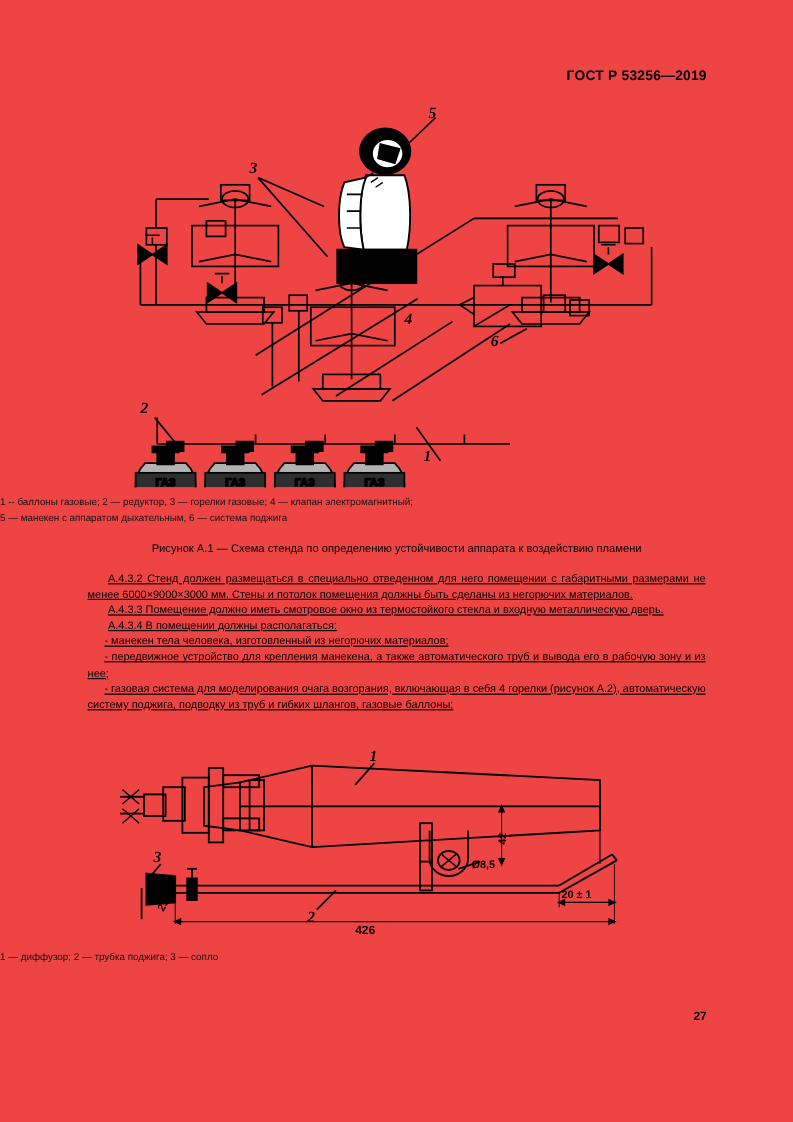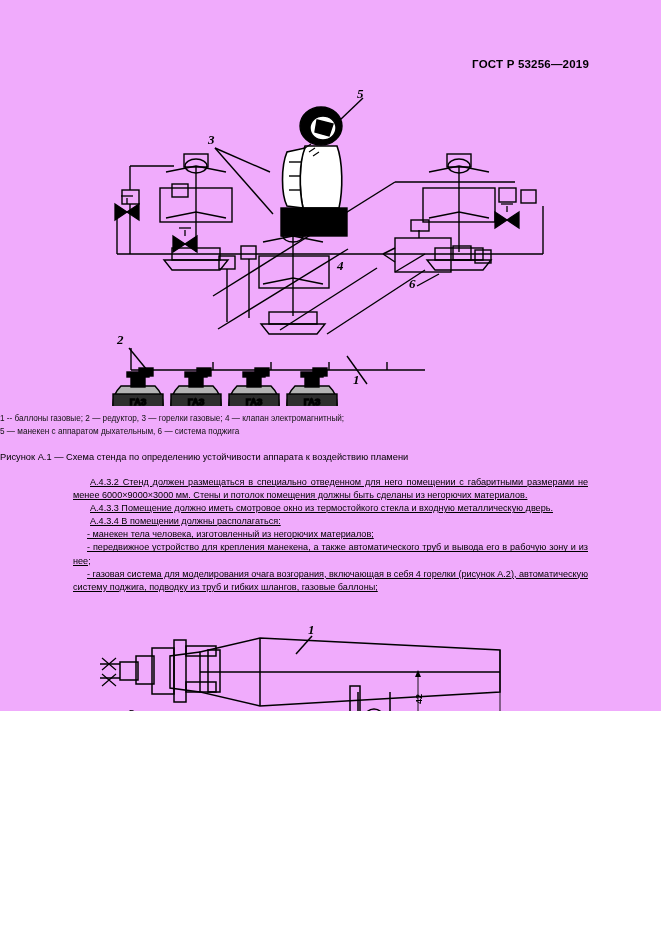--- a/index.html
+++ b/index.html
@@ -3,22 +3,22 @@
 <meta charset="utf-8">
 <style>
   html, body {
     margin: 0;
     padding: 0;
     background: #ffffff;
   }
   .page {
     position: relative;
     width: 661px;
-    height: 711px;
-    background: #f0abfc;
+    height: 935px;
+    background: #ef4444;
     font-family: "Liberation Sans", sans-serif;
     color: #000000;
     overflow: hidden;
   }
 
   
   .doc-header {
     position: absolute;
     top: 58px;
     right: 72px;
@@ -44,20 +44,21 @@
     text-align: left;
     font-size: 8.2px;
     line-height: 13px;
     color: #111;
   }
 
   .fig-title {
     position: absolute;
     left: 0;
     width: 661px;
+    text-align: center;
     font-size: 9.3px;
     color: #000;
   }
 
   #legend-a1 { top: 412px; }
   #title-a1  { top: 452px; }
   #legend-a2 { top: 791px; }
   #title-a2  { top: 821px; }
 
   
@@ -372,17 +373,18 @@
         <text x="36" y="140" font-size="9" font-weight="bold" transform="rotate(-60 36 140)">25°</text>
       </g>
       <g font-family="Liberation Serif, serif" font-size="13" font-style="italic" font-weight="bold" fill="#000">
         <text x="208" y="14">1</text>
         <text x="156" y="148">2</text>
         <text x="28" y="98">3</text>
       </g>
     </svg>
   </div>
 
+  <div class="fig-legend" id="legend-a2">1 —  диффузор; 2 — трубка поджига; 3  —  сопло</div>
 
 
   <div class="page-number">27</div>
 
 </div>
 
 </body></html>

